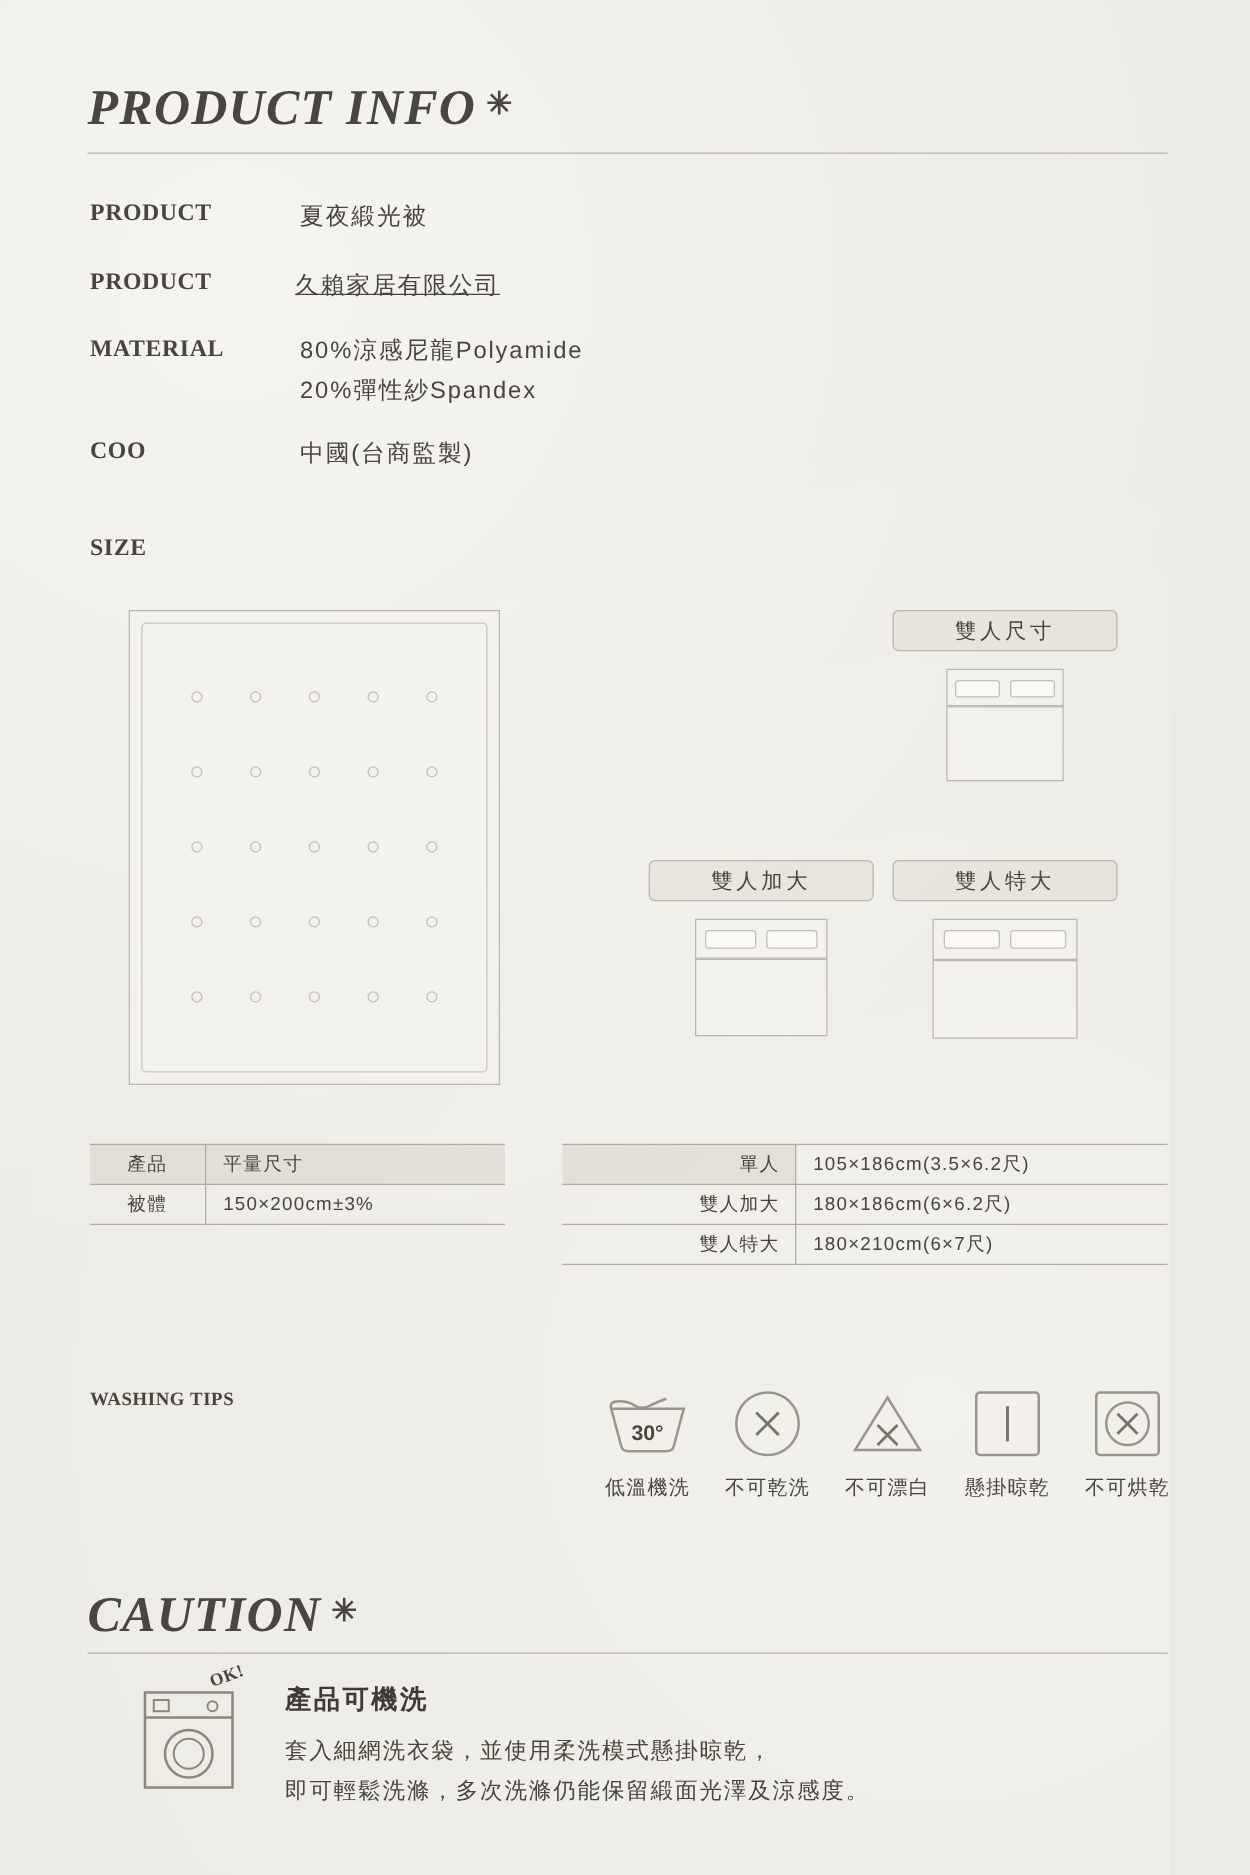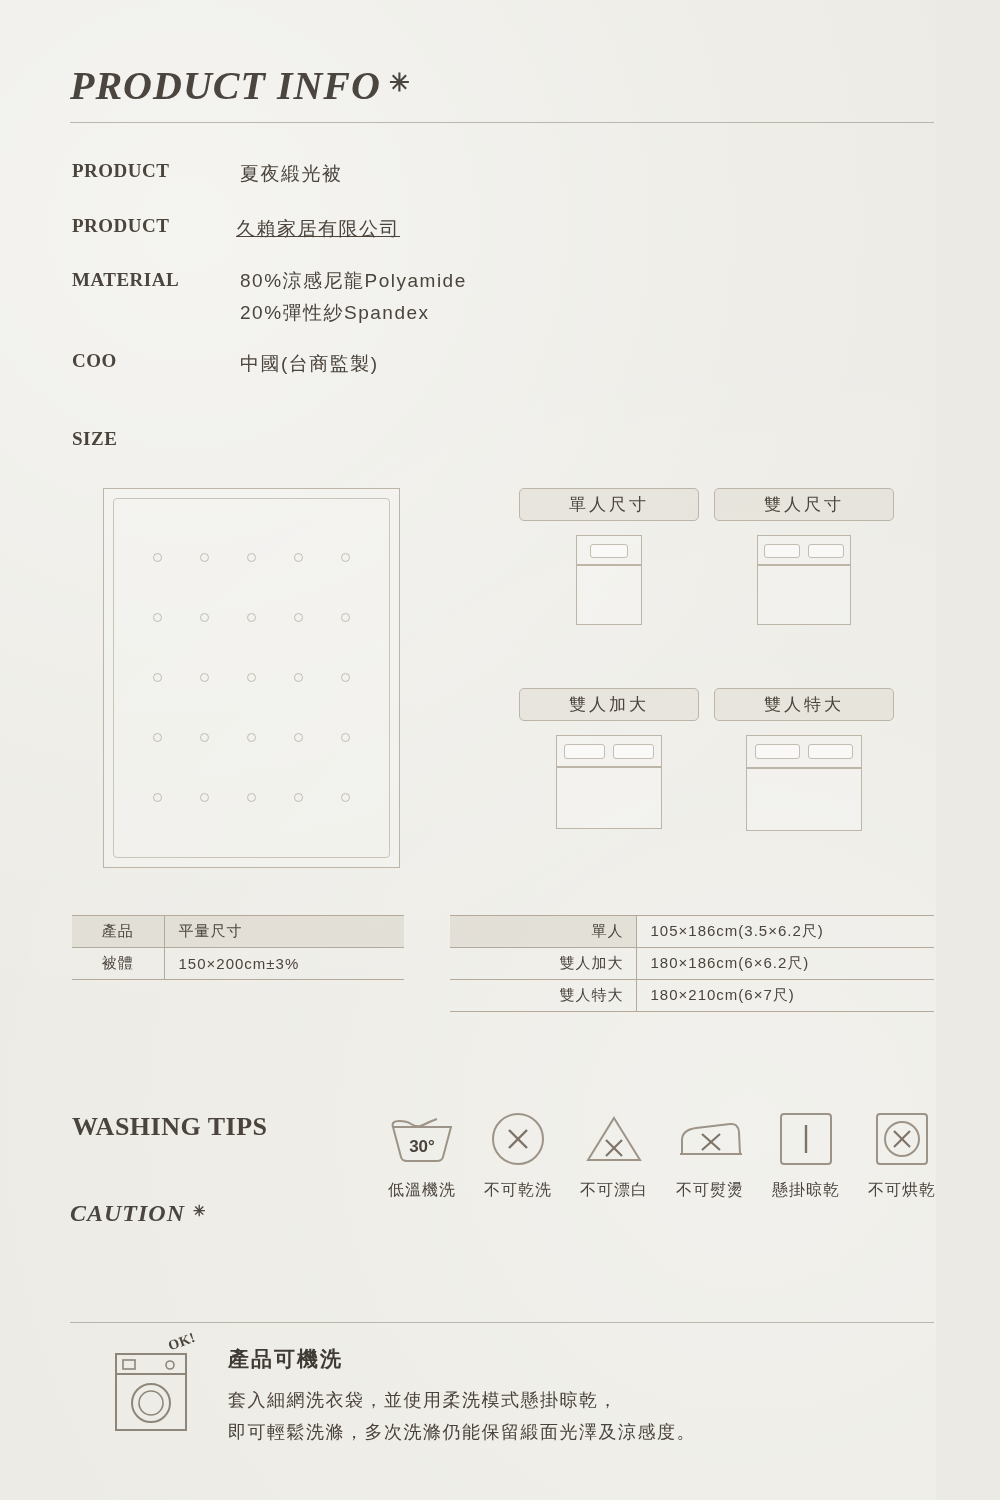--- a/index.html
+++ b/index.html
@@ -156,28 +156,20 @@
         <span></span>
         <span></span>
       <span></span>
         <span></span>
         <span></span>
         <span></span>
         <span></span>
     </div>
   </div>
 
-  <div class="bedcard" style="left:519px; top:488px;">
-    <div class="bedtag">單人尺寸</div>
-    <div class="bedpic" style="width:66px; height:90px;">
-      <div class="bedbox" style="left:0; top:0; width:66px; height:30px;"></div>
-      <div class="pillow" style="left:14px; top:9px; width:38px; height:14px;"></div>
-      <div class="bedbox" style="left:0; top:30px; width:66px; height:60px;"></div>
-    </div>
-  </div>
 
   <div class="bedcard" style="left:714px; top:488px;">
     <div class="bedtag">雙人尺寸</div>
     <div class="bedpic" style="width:94px; height:90px;">
       <div class="bedbox" style="left:0; top:0; width:94px; height:30px;"></div>
       <div class="pillow" style="left:7px; top:9px; width:36px; height:14px;"></div>
       <div class="pillow" style="left:51px; top:9px; width:36px; height:14px;"></div>
       <div class="bedbox" style="left:0; top:30px; width:94px; height:60px;"></div>
     </div>
   </div>
@@ -225,21 +217,21 @@
       <td class="tkey">雙人加大</td>
       <td class="tval">180×186cm(6×6.2尺)</td>
     </tr>
     <tr>
       <td class="tkey">雙人特大</td>
       <td class="tval">180×210cm(6×7尺)</td>
     </tr>
   </tbody>
     </table>
 
-  <div class="label" style="left:72px; top:1112px; font-size:26px;">WASHING TIPS</div>
+  <div class="label" style="left:72px; top:1112px; font-size:15px;">WASHING TIPS</div>
 
   <div class="wash-row">
 
     <div class="wash-item">
       <div class="wash-ico">
         <svg width="70" height="52" viewBox="0 0 70 52">
           <path d="M6 14 L64 14 L56 44 Q55 48 50 48 L20 48 Q15 48 14 44 Z" fill="none" stroke="#9d9487" stroke-width="2"></path>
           <path d="M6 14 Q4 8 12 8 Q20 8 24 11 Q30 15 36 12 Q44 8 50 6" fill="none" stroke="#9d9487" stroke-width="2"></path>
           <text x="35" y="39" font-family="Liberation Sans, sans-serif" font-size="17" font-weight="bold" text-anchor="middle" fill="#4b443c">30°</text>
         </svg>
@@ -262,31 +254,20 @@
       <div class="wash-ico">
         <svg width="68" height="58" viewBox="0 0 68 58">
           <path d="M34 8 L60 50 L8 50 Z" fill="none" stroke="#9d9487" stroke-width="2"></path>
           <line x1="26" y1="30" x2="42" y2="46" stroke="#7d7367" stroke-width="2.2"></line>
           <line x1="42" y1="30" x2="26" y2="46" stroke="#7d7367" stroke-width="2.2"></line>
         </svg>
       </div>
       <div class="wash-cap">不可漂白</div>
     </div>
 
-    <div class="wash-item">
-      <div class="wash-ico">
-        <svg width="72" height="50" viewBox="0 0 72 50">
-          <path d="M8 40 L8 26 Q8 16 22 14 L56 10 Q64 9 65 18 L66 40 Z" fill="none" stroke="#9d9487" stroke-width="2"></path>
-          <line x1="6" y1="40" x2="68" y2="40" stroke="#9d9487" stroke-width="2"></line>
-          <line x1="28" y1="20" x2="46" y2="36" stroke="#7d7367" stroke-width="2.2"></line>
-          <line x1="46" y1="20" x2="28" y2="36" stroke="#7d7367" stroke-width="2.2"></line>
-        </svg>
-      </div>
-      <div class="wash-cap">不可熨燙</div>
-    </div>
 
     <div class="wash-item">
       <div class="wash-ico">
         <svg width="60" height="60" viewBox="0 0 60 60">
           <rect x="5" y="5" width="50" height="50" rx="3" fill="none" stroke="#9d9487" stroke-width="2"></rect>
           <line x1="30" y1="16" x2="30" y2="44" stroke="#7d7367" stroke-width="2.4"></line>
         </svg>
       </div>
       <div class="wash-cap">懸掛晾乾</div>
     </div>
@@ -297,21 +278,21 @@
           <rect x="5" y="5" width="50" height="50" rx="3" fill="none" stroke="#9d9487" stroke-width="2"></rect>
           <circle cx="30" cy="30" r="17" fill="none" stroke="#9d9487" stroke-width="2"></circle>
           <line x1="22" y1="22" x2="38" y2="38" stroke="#7d7367" stroke-width="2.2"></line>
           <line x1="38" y1="22" x2="22" y2="38" stroke="#7d7367" stroke-width="2.2"></line>
         </svg>
       </div>
       <div class="wash-cap">不可烘乾</div>
     </div>
   </div>
 
-  <div class="sec-head" style="left:70px; top:1200px; font-size:24px;">
+  <div class="sec-head" style="left:70px; top:1268px; font-size:40px;">
     <span>CAUTION</span><span class="star">✳</span>
   </div>
   <div class="rule" style="left:70px; top:1322px; width:864px;"></div>
 
   <div class="washer">
     <svg width="78" height="86" viewBox="0 0 78 86">
       <rect x="4" y="6" width="70" height="76" fill="none" stroke="#8f8679" stroke-width="2"></rect>
       <line x1="4" y1="26" x2="74" y2="26" stroke="#8f8679" stroke-width="2"></line>
       <rect x="11" y="12" width="12" height="9" fill="none" stroke="#8f8679" stroke-width="1.6"></rect>
       <circle cx="58" cy="17" r="4" fill="none" stroke="#8f8679" stroke-width="1.6"></circle>

